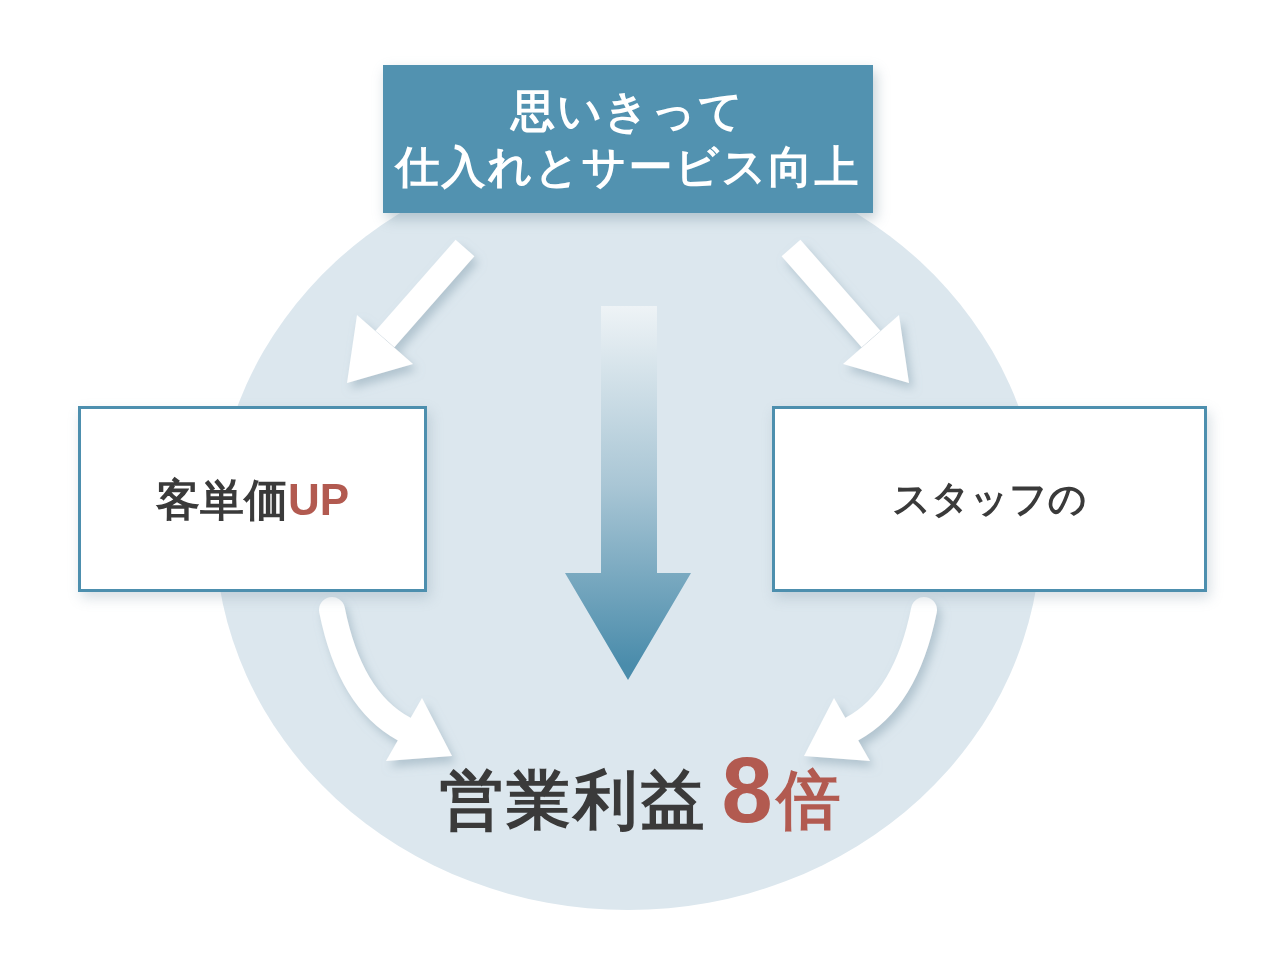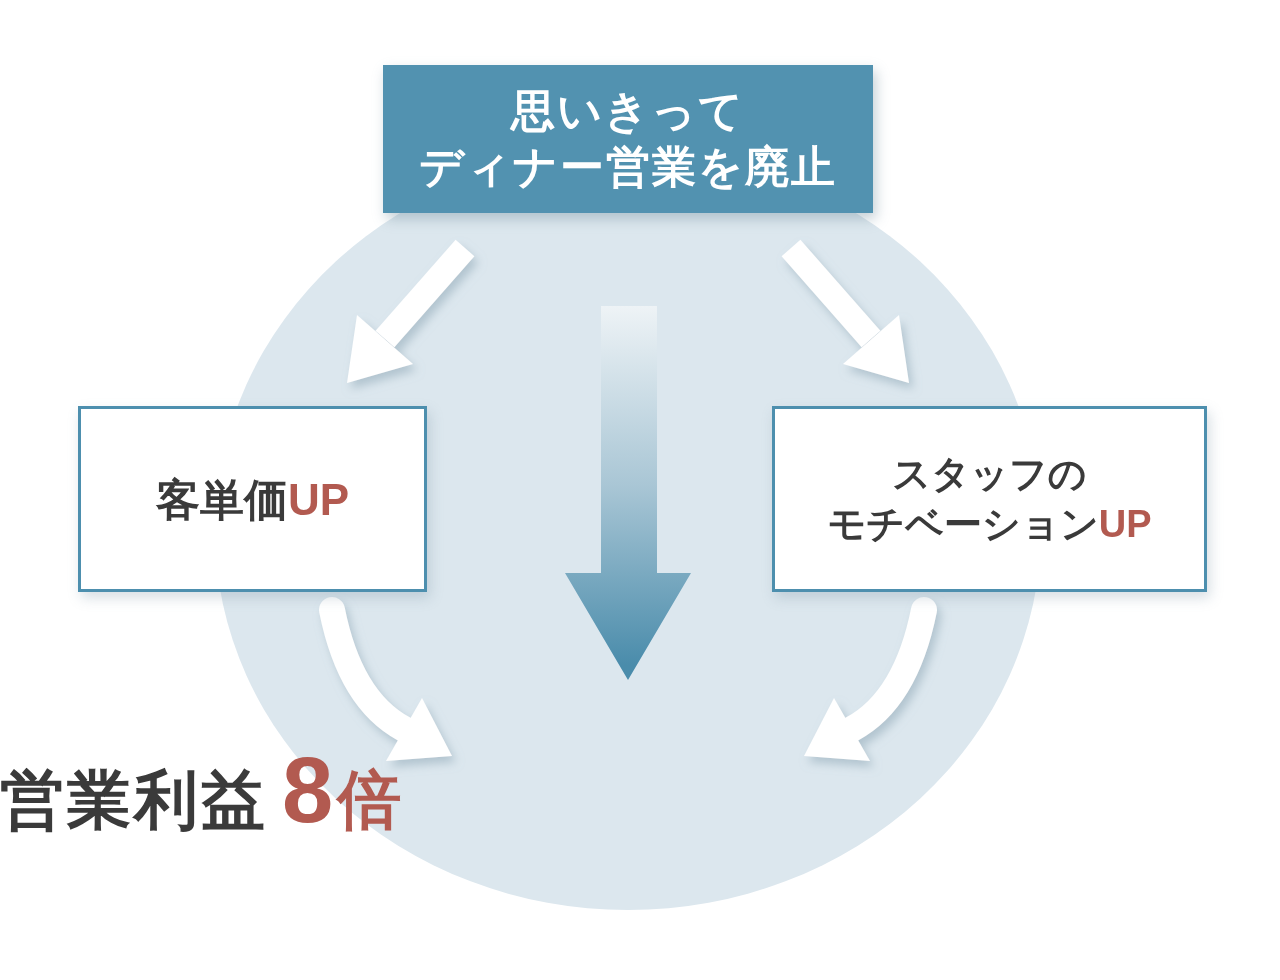--- a/index.html
+++ b/index.html
@@ -70,21 +70,21 @@
   }
   .accent {
     color: #b25a50;
   }
   .result {
     position: absolute;
     left: 0;
     top: 738px;
     width: 1280px;
     display: flex;
-    justify-content: flex-start;
+    justify-content: center;
     align-items: baseline;
     font-weight: 700;
   }
   .result .label {
     color: #3a3a3a;
     font-size: 64px;
     letter-spacing: 3px;
   }
   .result .multiplier {
     color: #b25a50;
@@ -133,34 +133,31 @@
       </g>
       <g>
         <path d="M924 610 Q906 700 852 729" stroke="#ffffff" stroke-width="26" fill="none" stroke-linecap="round"></path>
         <polygon points="870,761 834,698 804,756" fill="#ffffff"></polygon>
       </g>
     </g>
   </svg>
 
   <div class="box top-box">
     <div>思いきって</div>
-    <div>ディナー営業を廃止</div>
+    <div>仕入れとサービス向上</div>
   </div>
 
   <div class="box side-box left-box">
     <div>
       <span>客単価</span><span class="accent">UP</span>
     </div>
   </div>
 
   <div class="box side-box right-box">
     <div>スタッフの</div>
-    <div>
-      <span>モチベーション</span><span class="accent">UP</span>
-    </div>
   </div>
 
   <div class="result">
     <span class="label">営業利益</span>
     <span class="multiplier">8</span>
     <span class="unit">倍</span>
   </div>
 
 </div>
 

